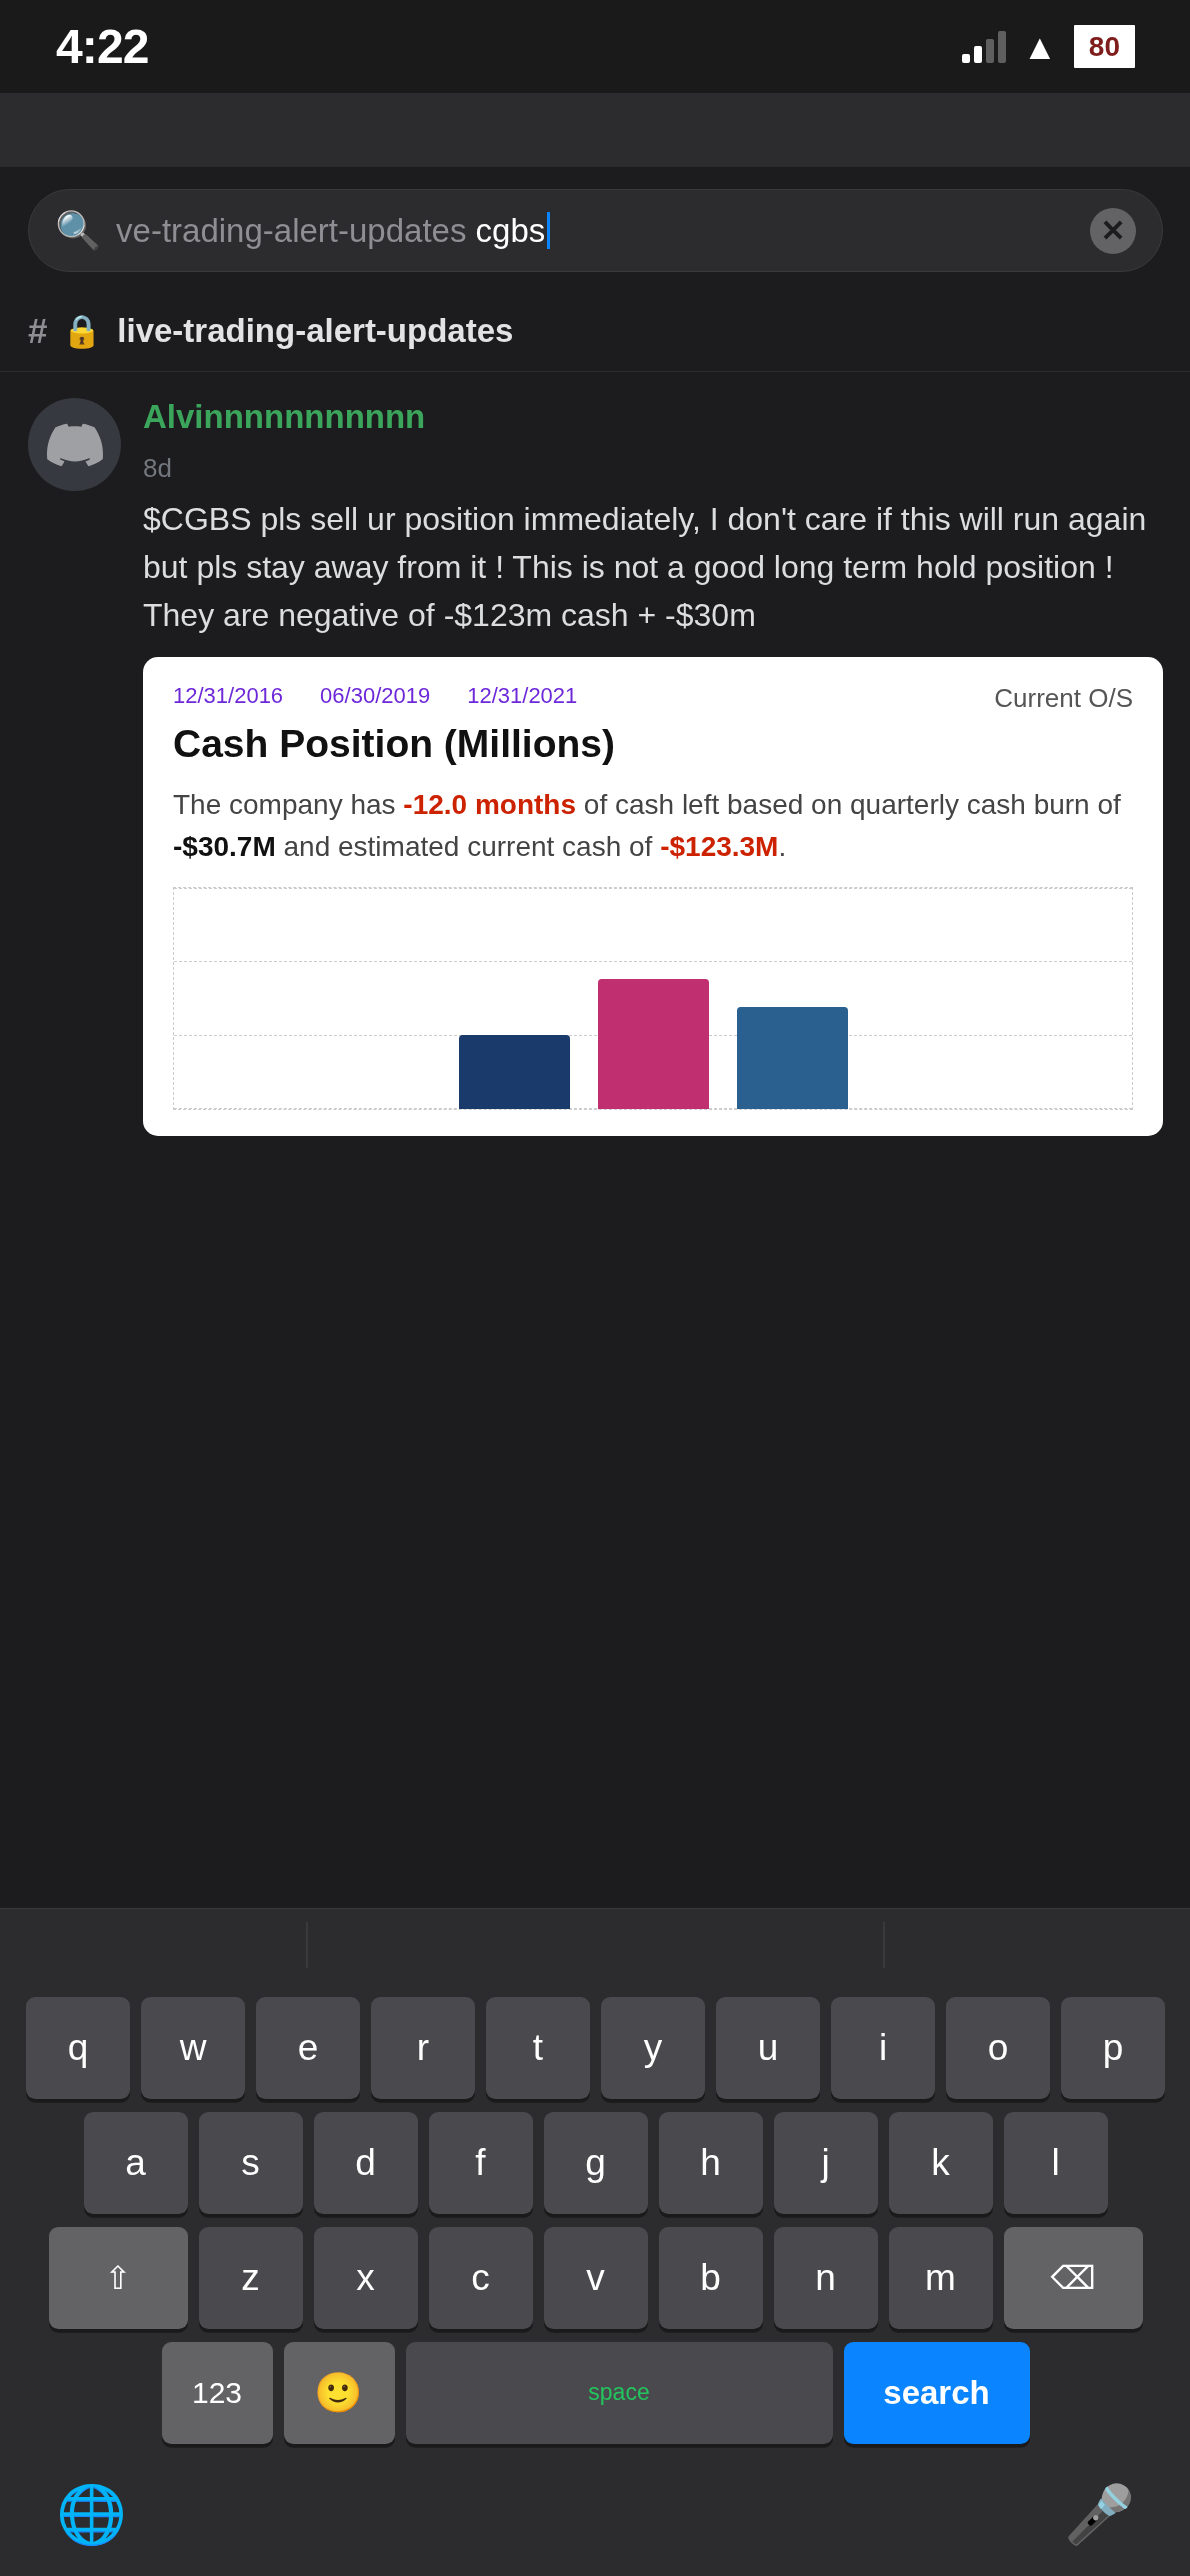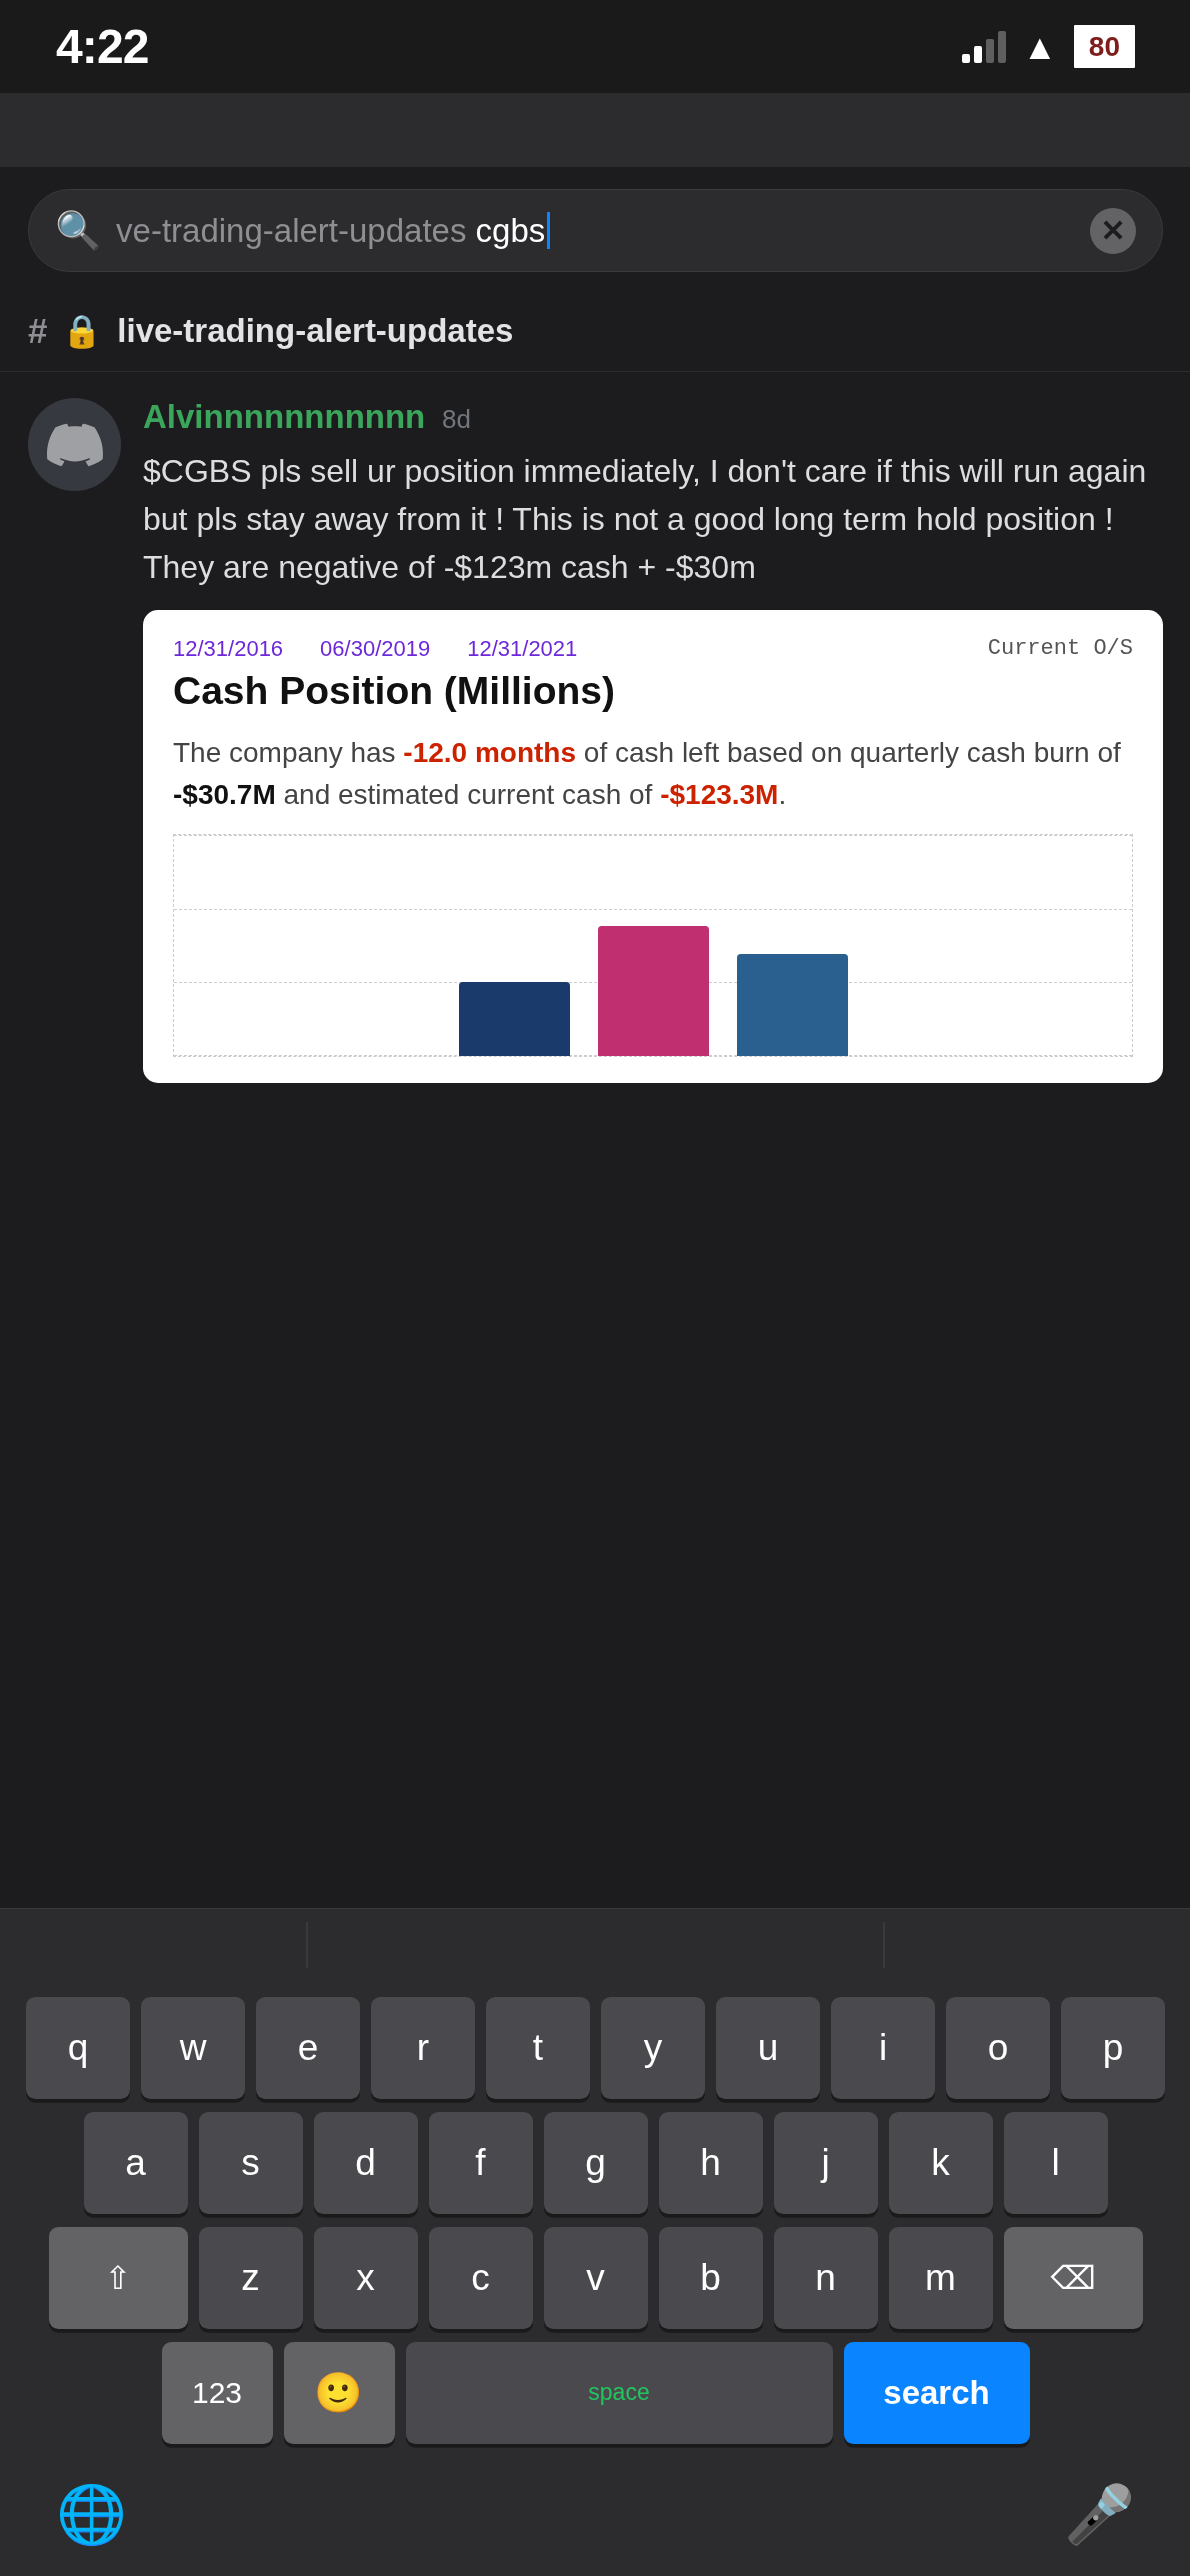--- a/index.html
+++ b/index.html
@@ -218,20 +218,21 @@
       height: 56px;
     }
     .message-content {
       flex: 1;
     }
     .message-header {
       display: flex;
       align-items: baseline;
       gap: 16.7px;
       margin-bottom: 11px;
+      flex-direction: column;
     }
     .username {
       color: #3ba55c;
       font-size: 33px;
       font-weight: 600;
     }
     .timestamp {
       color: #72767d;
       font-size: 26px;
     }
@@ -254,23 +255,22 @@
       display: flex;
       gap: 37px;
       margin-bottom: 7.4px;
     }
     .date-label {
       color: #6d28d9;
       font-size: 22px;
     }
     .current-os-label {
       color: #555;
-      font-size: 22px;
+      font-size: 26px;
       margin-left: auto;
-      font-family: Liberation Mono, monospace;
     }
     .card-title {
       color: #111;
       font-size: 39px;
       font-weight: 700;
       margin-bottom: 18.5px;
     }
     .card-description {
       color: #444;
       font-size: 28px;

